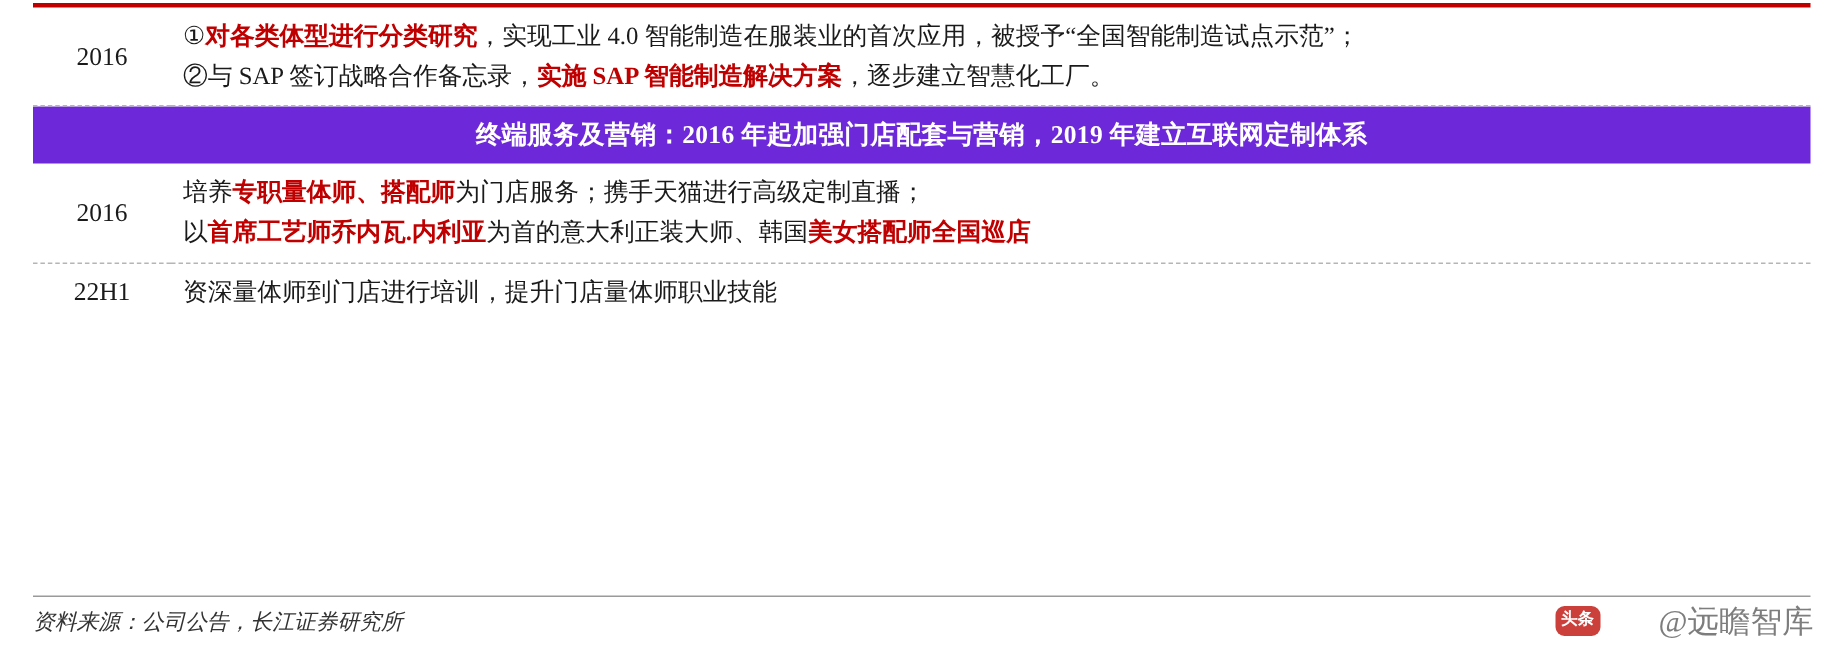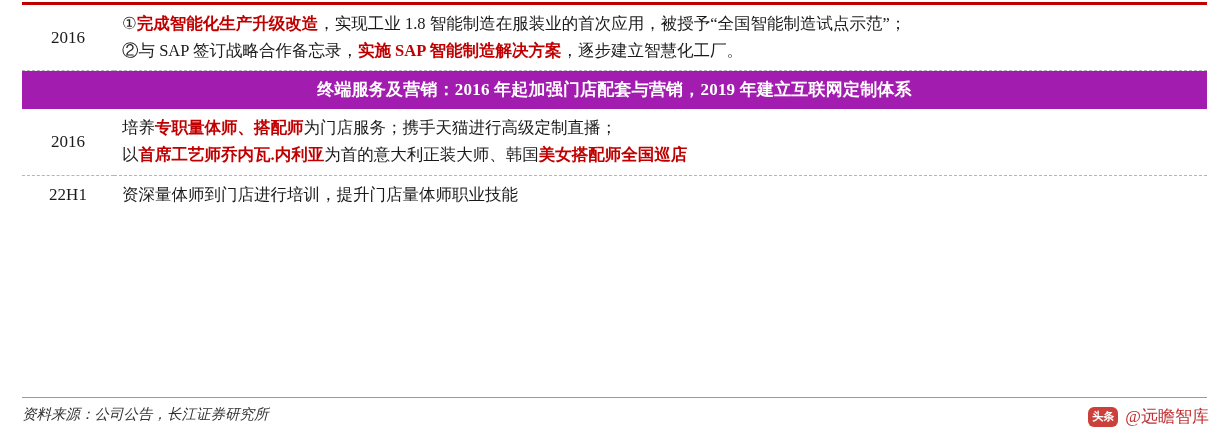--- a/index.html
+++ b/index.html
@@ -52,21 +52,21 @@
     font-size: 16.5px;
     color: #1a1a1a;
     line-height: 1.62;
     padding: 6px 4px 6px 8px !important;
     font-family: "Liberation Serif", serif;
   }
   .row-sep td {
     border-bottom: 1px dashed #b5b5b5;
   }
   .banner-row td {
-    background: #a21caf;
+    background: #6d28d9;
     padding: 0 !important;
   }
   .banner-inner {
     text-align: center;
     color: #ffffff;
     font-weight: bold;
     font-size: 17px;
     padding: 7px 0 8px;
     letter-spacing: 0.2px;
     font-family: "Liberation Serif", serif;
@@ -117,38 +117,39 @@
     font-size: 11px;
     font-weight: bold;
     display: flex;
     align-items: center;
     justify-content: center;
     line-height: 1.05;
     text-align: center;
     font-family: "Liberation Serif", serif;
   }
   .wm-text {
-    font-size: 17px;
-    color: #b91c1c;
+    font-size: 21px;
+    color: #737373;
     font-family: "Liberation Serif", serif;
+    margin-left: 32px;
   }
 </style>
 </head>
 <body>
 
 <div class="page">
 
   <div class="top-rule"></div>
 
   <table class="matrix">
     <tbody>
       <tr class="row-sep">
         <td class="yr-cell">2016</td>
         <td class="txt-cell">
-          <span class="line"><span class="plain">①</span><span class="hl">完成智能化生产升级改造</span><span class="plain">，实现工业 1.8 智能制造在服装业的首次应用，被授予“全国智能制造试点示范”；</span></span>
+          <span class="line"><span class="plain">①</span><span class="hl">对各类体型进行分类研究</span><span class="plain">，实现工业 4.0 智能制造在服装业的首次应用，被授予“全国智能制造试点示范”；</span></span>
           <span class="line"><span class="plain">②与 SAP 签订战略合作备忘录，</span><span class="hl">实施 SAP 智能制造解决方案</span><span class="plain">，逐步建立智慧化工厂。</span></span>
         </td>
       </tr>
 
       <tr class="banner-row">
         <td colspan="2">
           <div class="banner-inner">终端服务及营销：2016 年起加强门店配套与营销，2019 年建立互联网定制体系</div>
         </td>
       </tr>
 

